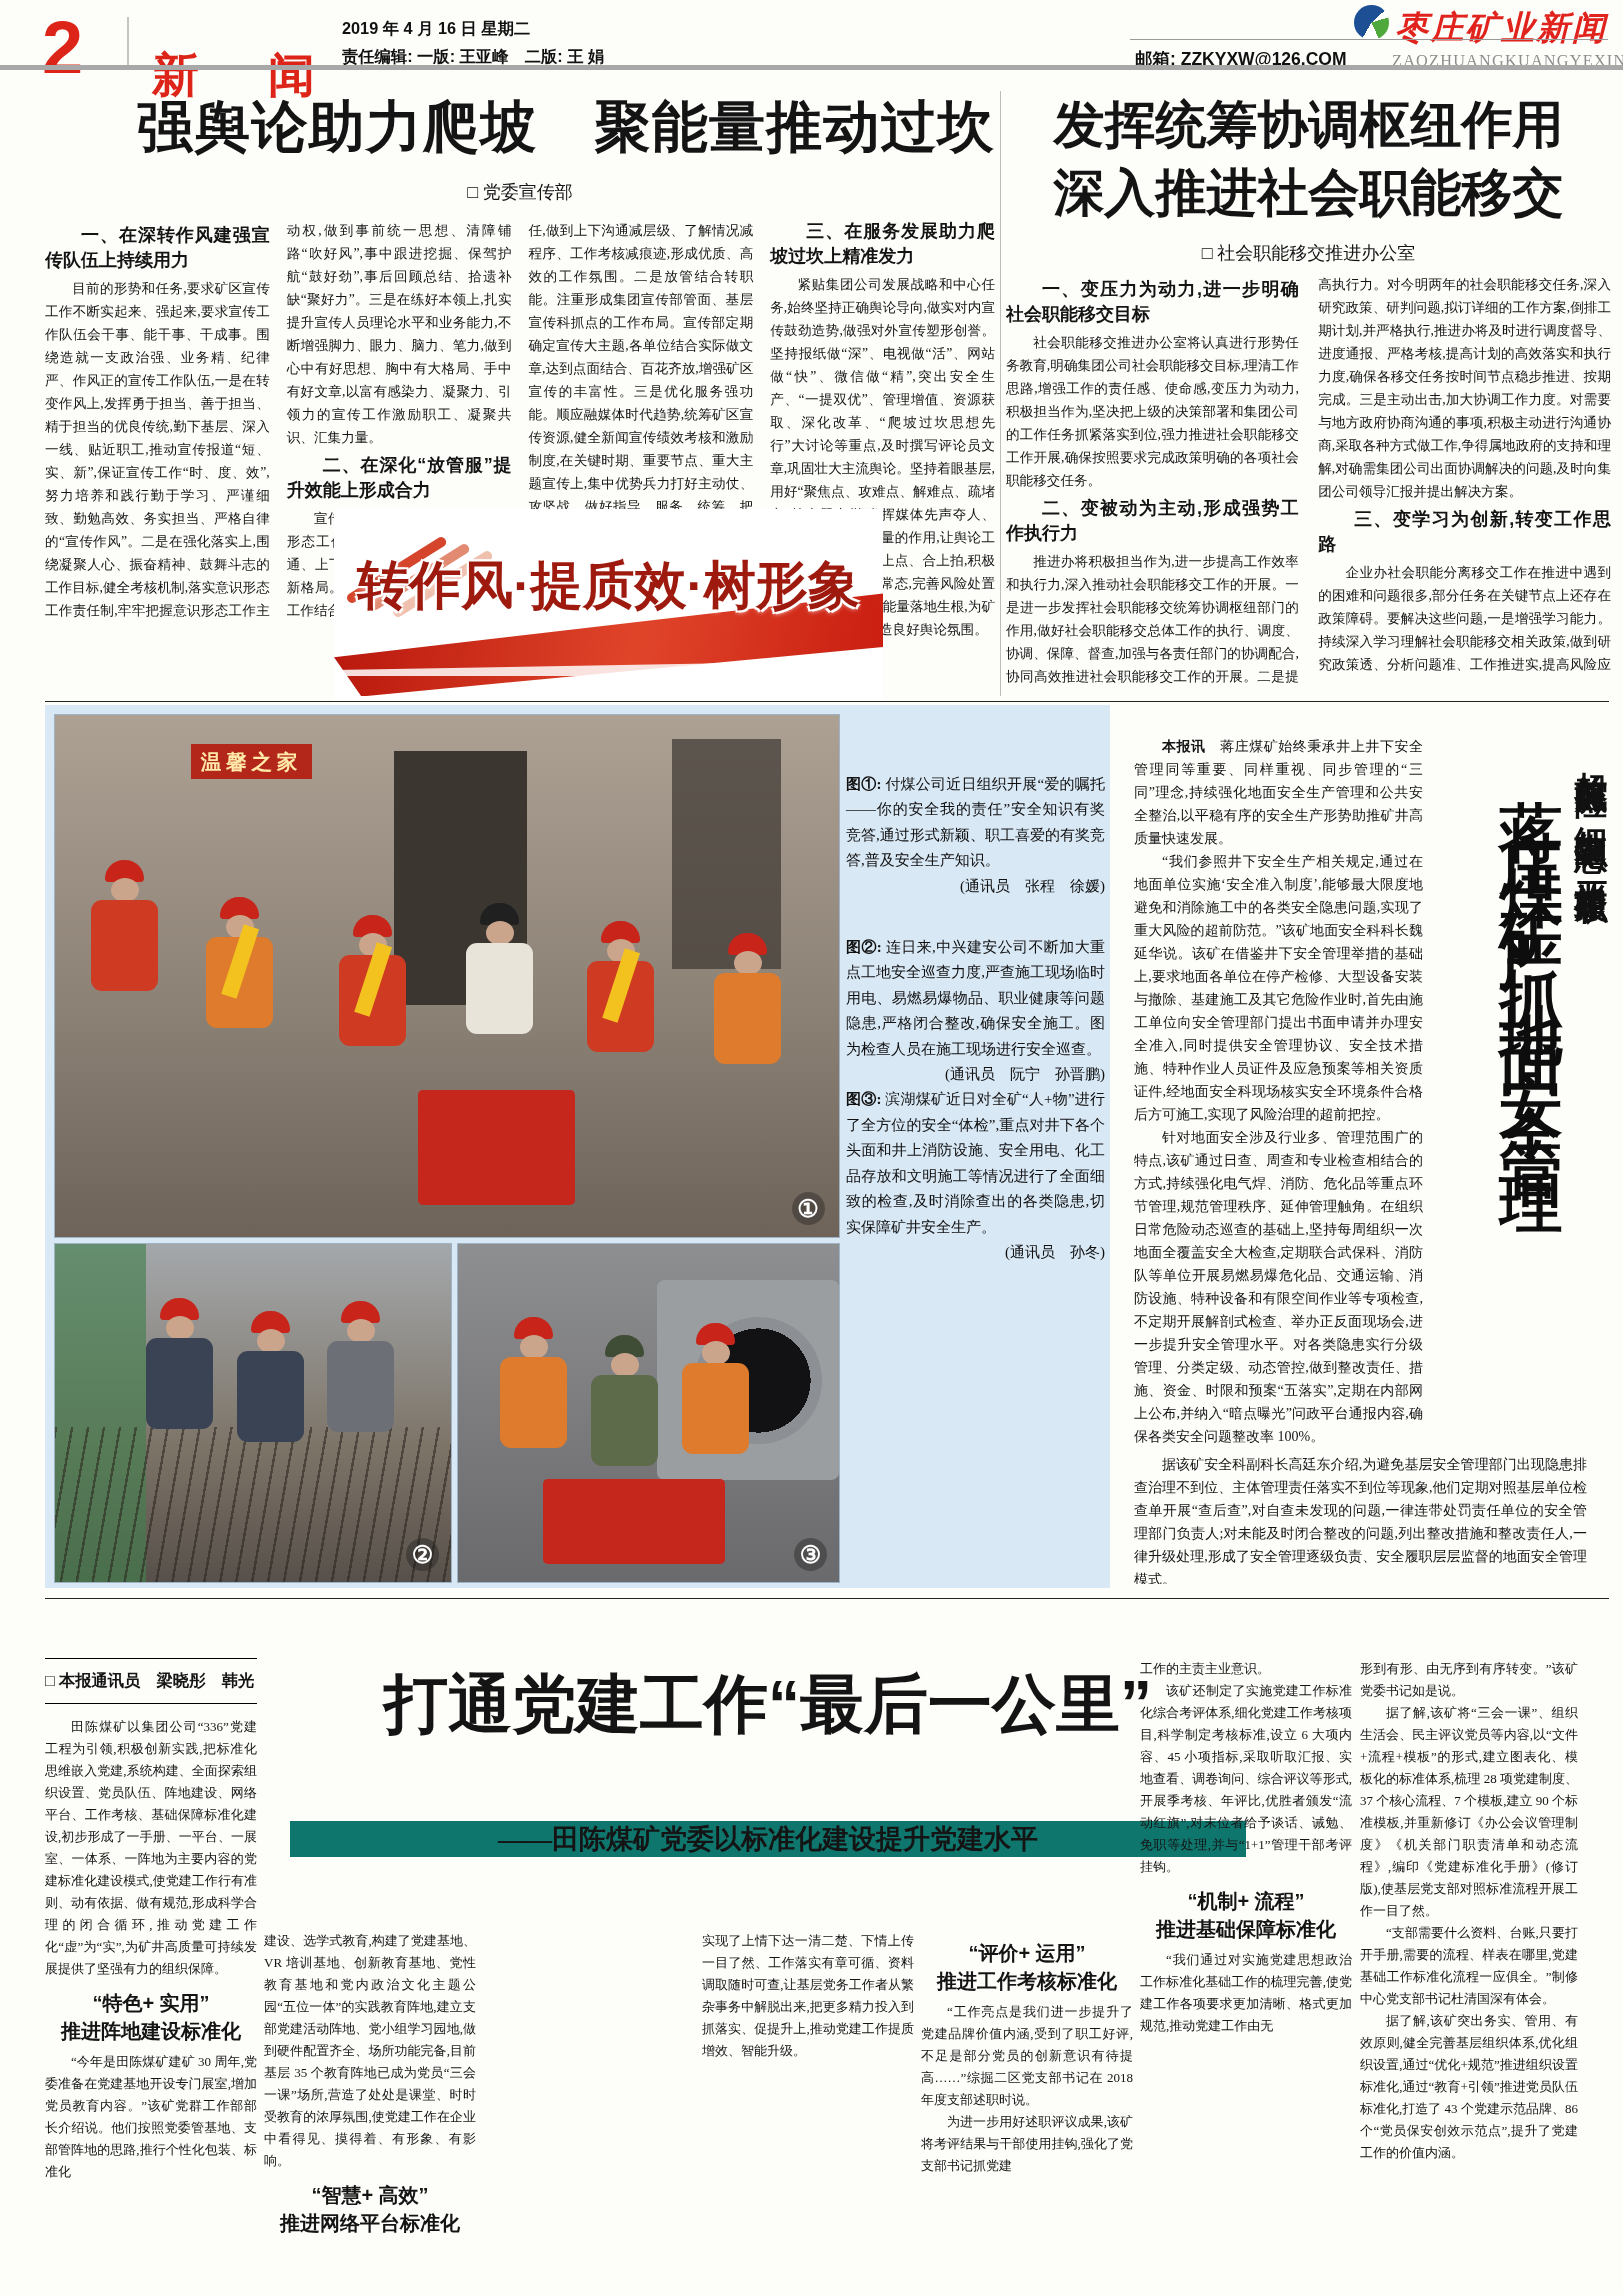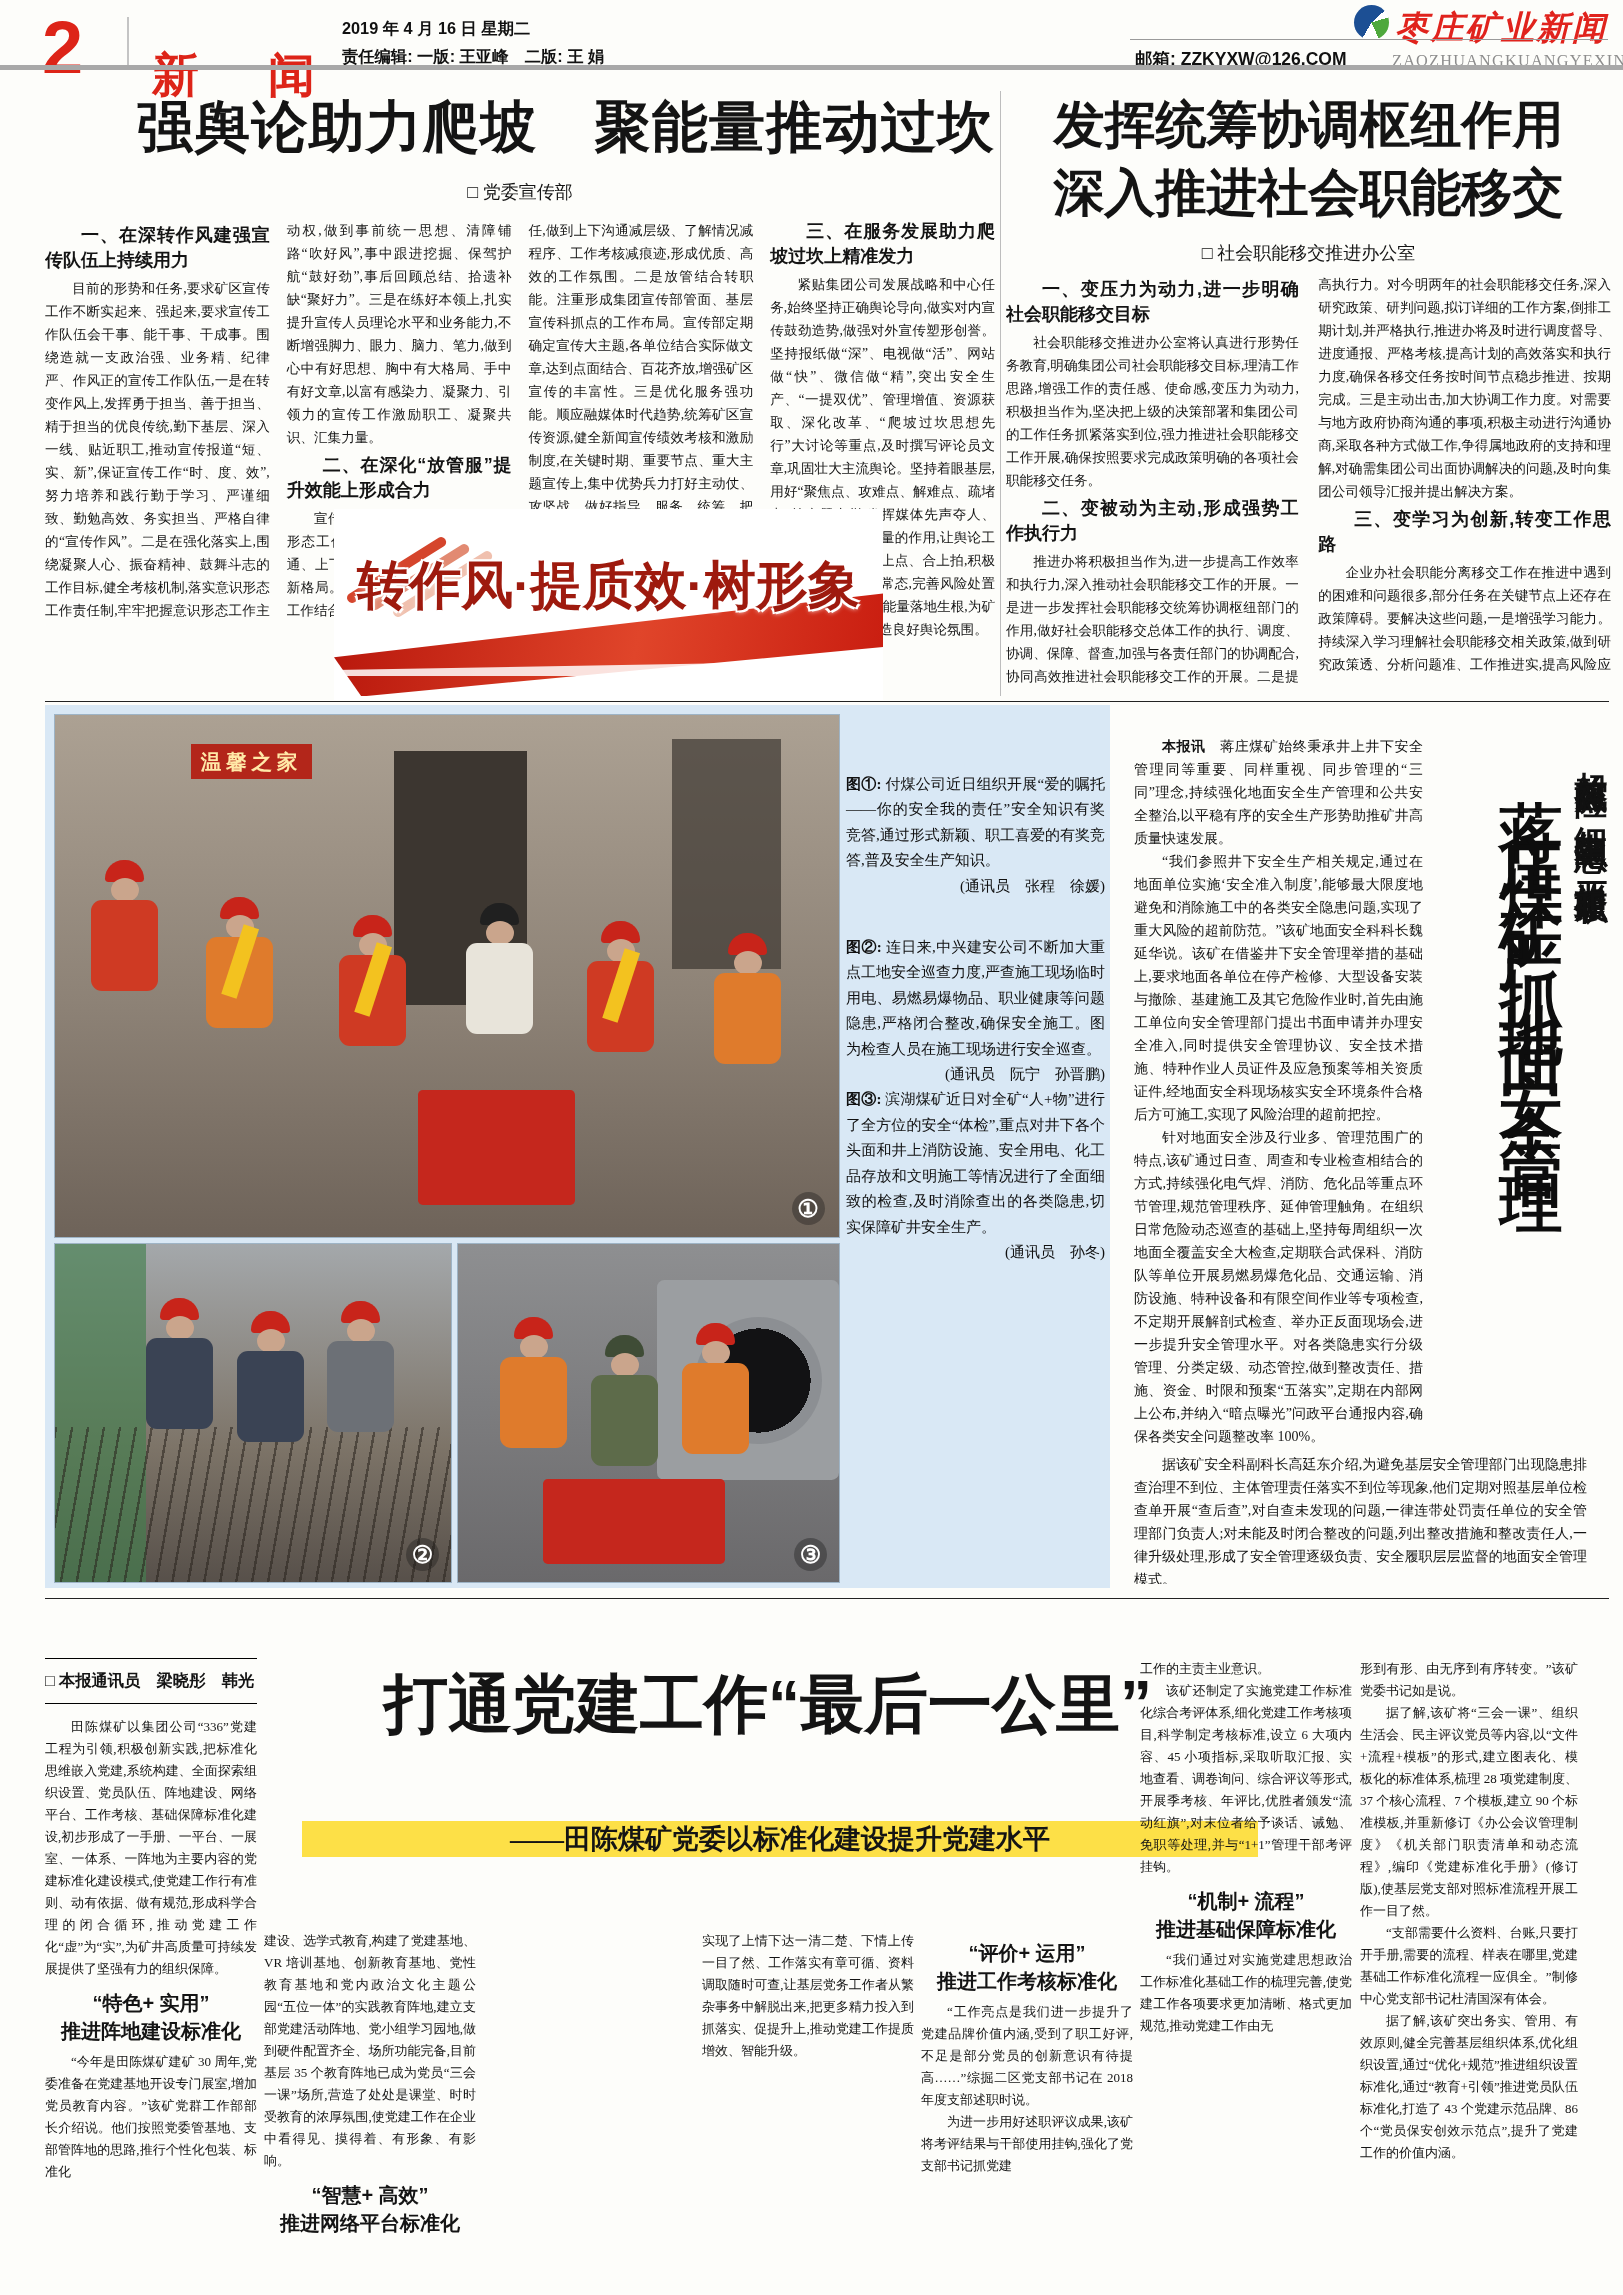--- a/index.html
+++ b/index.html
@@ -79,21 +79,21 @@
   .feat-text p{margin:0;text-indent:2em;}
   .lead-label{font-weight:700;font-family:"Liberation Sans",sans-serif;}
   .feat-wide{left:1134px;top:1453px;width:453px;height:131px;font-size:14px;line-height:23px;text-align:justify;overflow:hidden;}
   .vtitle{left:1429px;top:749px;width:136px;height:696px;writing-mode:vertical-rl;
           font:900 63px "Liberation Serif",serif;letter-spacing:34px;line-height:68px;color:#0d0d0d;}
   .slogan{left:1568px;top:745px;height:617px;writing-mode:vertical-rl;
           font:700 33px "Liberation Sans",sans-serif;letter-spacing:3.6px;color:#111;}
   .secline2{left:45px;top:1598px;width:1564px;height:0.6px;background:#222;}
   
   .b-head{left:290px;top:1661px;width:956px;text-align:center;font:900 64px "Liberation Sans",sans-serif;background:#fdfdfa;}
-  .b-sub{left:302px;top:1821px;width:956px;text-align:center;font:700 27px "Liberation Serif",serif;background:#fde047;}
+  .b-sub{left:290px;top:1821px;width:956px;text-align:center;font:700 27px "Liberation Serif",serif;background:#0f766e;}
   .bcol{position:absolute;top:1658px;width:212px;height:611px;font-size:13px;line-height:22px;
         text-align:justify;overflow:hidden;}
   .bcol p{margin:0;text-indent:2em;}
   .bcol .pad{height:272px;}
   .bsub{text-align:center;font:700 20px "Liberation Sans",sans-serif;line-height:28px;text-indent:0;margin:8.5px 0 6px;}
   .bylinebox{border-top:1.8px solid #000;border-bottom:0.6px solid #000;padding:11px 0;margin-bottom:12px;
              font:700 16.3px "Liberation Serif",serif;text-indent:0 !important;text-align:left;}
   .c1{left:45px;} .c2{left:264px;} .c3{left:483px;} .c4{left:702px;} .c5{left:921px;} .c6{left:1140px;} .c7{left:1360px;width:218px;}
 </style>
 </head>

